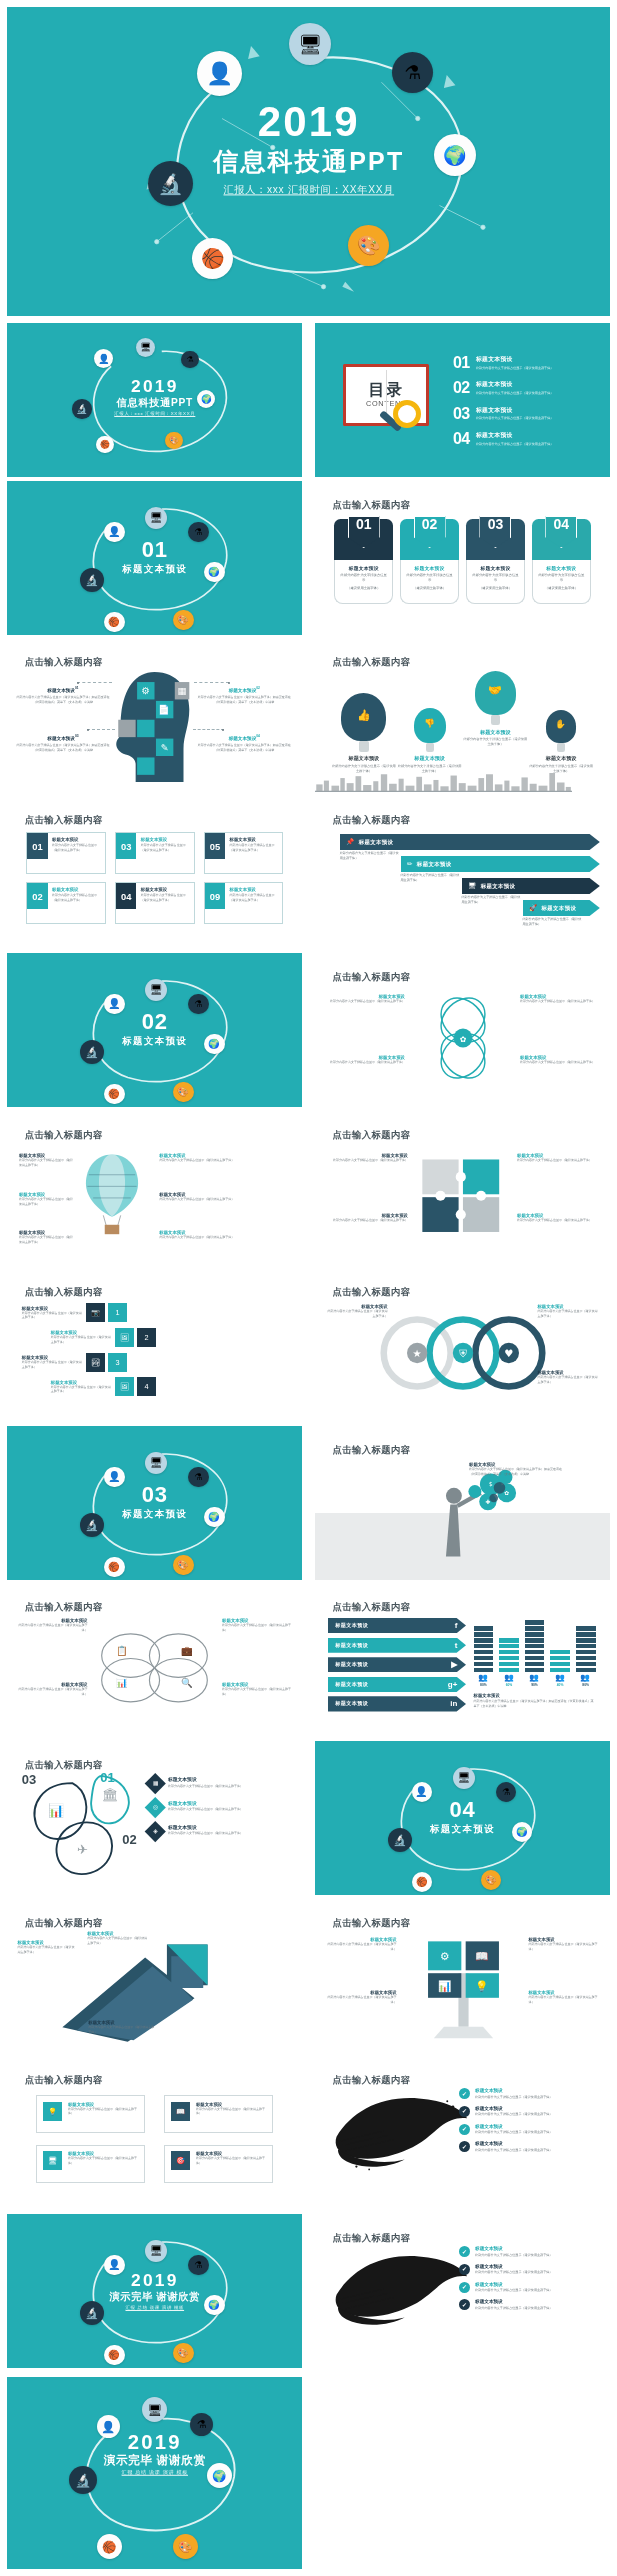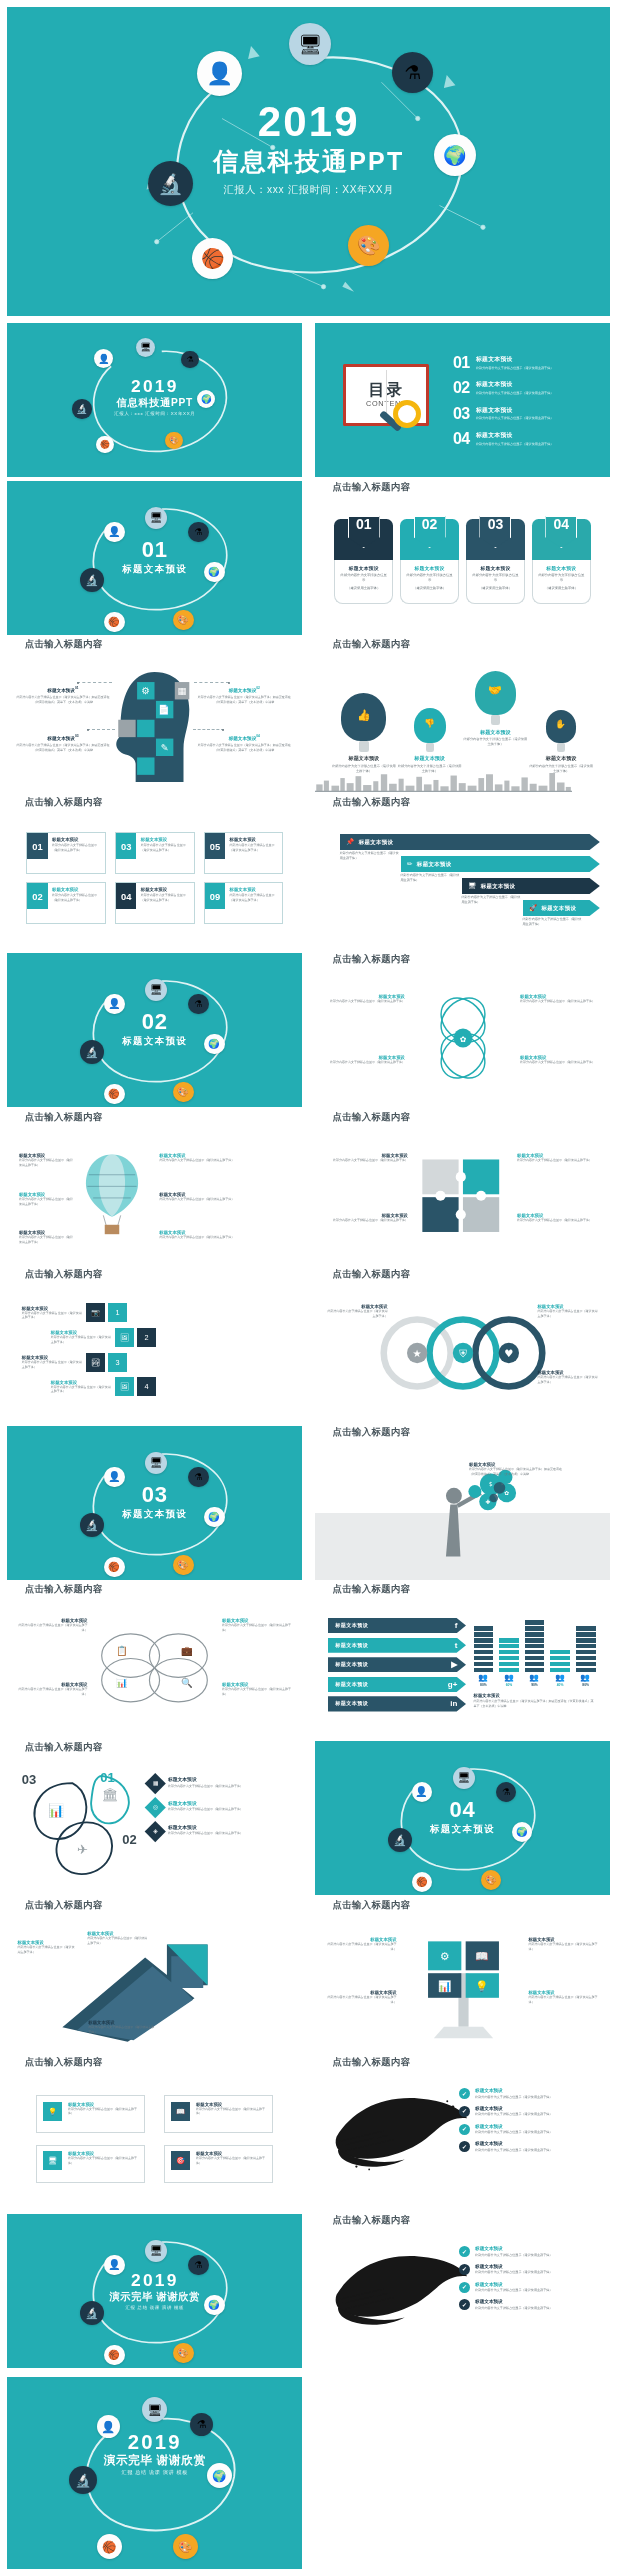--- a/index.html
+++ b/index.html
@@ -35,21 +35,21 @@
     text-align:center; color:#fff;
   }
   .cover-year {
     font-size:42px; font-weight:bold; letter-spacing:2.2px;
     line-height:1; color:#fff; margin-bottom:4.4px;
   }
   .cover-title {
     font-size:25px; font-weight:bold; letter-spacing:2.2px;
     line-height:1.1; color:#fff; margin-bottom:7.3px;
   }
-  .cover-sub { font-size:10.2px; color:#e8f7f7; letter-spacing:0.7px; }
+  .cover-sub { font-size:10.2px; color:#e8f7f7; letter-spacing:0.7px;text-decoration:underline; }
 
   .cover-year.sm { font-size:17.4px; margin-bottom:1.5px; }
   .cover-title.sm { font-size:10.2px; letter-spacing:0.7px; margin-bottom:2.9px; }
   .cover-sub.sm { font-size:4.4px; }
 
   
   .ring { position:absolute; left:50%; top:50%; transform:translate(-50%,-50%); }
   .ring svg { display:block; overflow:visible; }
 
   .bubble {
@@ -58,21 +58,21 @@
     box-shadow:0 0.7px 2.2px rgba(0,0,0,.18);
     font-size:8.7px; line-height:1;
   }
   .bub-light { background:#fdfdfd; }
   .bub-dark  { background:#1d3748; }
   .bub-blue  { background:#b9d6e4; }
   .bub-orange{ background:#f5a623; }
 
   
   .slide-hd {
-    position:absolute; left:17.4px; top:0;
+    position:absolute; left:17.4px; top:18px;
     font-size:6.5px; font-weight:bold; color:#48555c; letter-spacing:0.4px;
   }
   .slide-hd.big { font-size:9.4px; }
 
   
   .book {
     position:absolute; left:28px; top:41px; width:86px; height:62px;
     background:#fff; border:3.6px solid #c0392b; border-radius:1.5px;
     display:flex; align-items:center; justify-content:center; flex-direction:column;
   }

